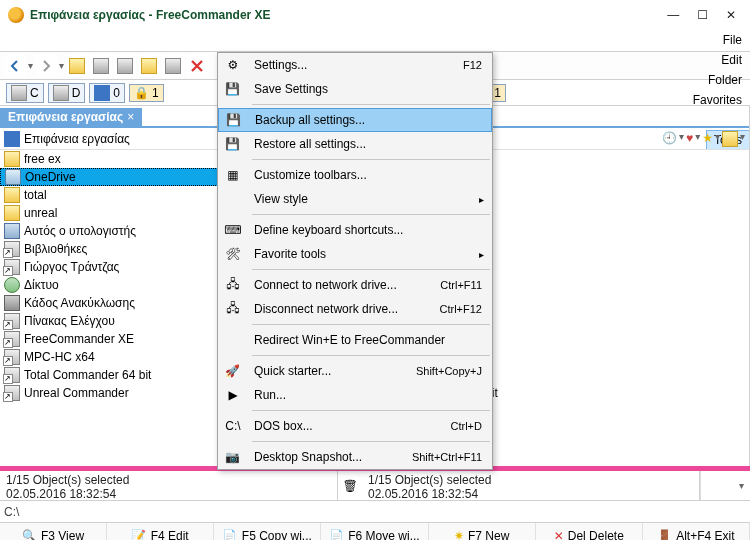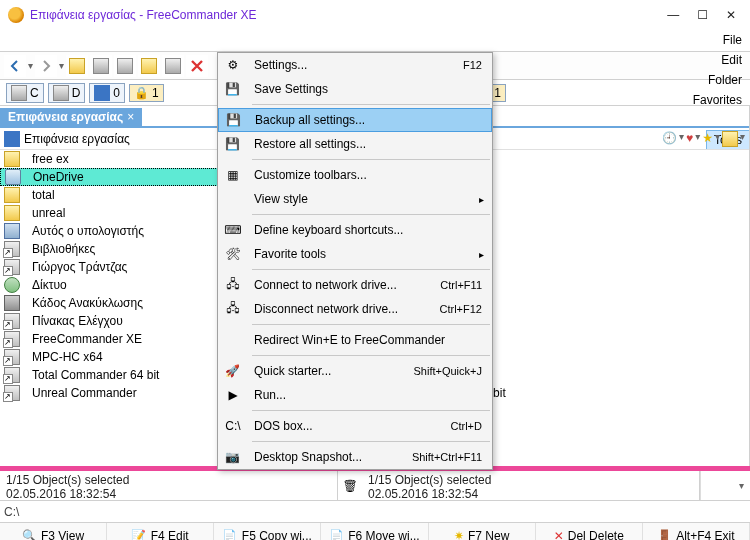--- a/index.html
+++ b/index.html
@@ -1,41 +1,41 @@
 <!DOCTYPE html>
 <html><head>
 <meta charset="utf-8">
 <style>
 * { margin:0; padding:0; box-sizing:border-box; font-family:"Segoe UI",Tahoma,sans-serif; font-size:12px; }
 body { background:#fff; width:750px; height:540px; overflow:hidden; position:relative; }
 .titlebar { height:30px; display:flex; align-items:center; padding:0 8px; background:#fff; }
 .titlebar .ticon { width:16px; height:16px; margin-right:6px; background:radial-gradient(circle at 40% 40%, #f8c040 40%, #d88000 70%); border-radius:50%; }
-.titlebar .title { flex:1; color:#6d28d9; }
+.titlebar .title { flex:1; color:#14532d;font-weight:bold; }
 .winbtns { display:flex; gap:18px; margin-right:6px; color:#222; font-size:15px; }
 .winbtns span { cursor:default; }
 .menubar { height:22px; display:flex; align-items:flex-end; border-bottom:1px solid #d0d0d0; padding-left:4px;flex-direction:column; }
 .menubar .mitem { padding:3px 8px; color:#000; }
 .menubar .mitem.open { background:#cde8ff; border:1px solid #7ab7e8; padding:2px 7px; }
 .toolbar { height:28px; display:flex; align-items:center; gap:2px; padding:2px 4px; border-bottom:1px solid #d0d0d0; background:#fdfdfd; }
 .tb-btn { width:22px; height:22px; display:flex; align-items:center; justify-content:center; background:#fff; }
 .tb-btn svg { width:16px; height:16px; }
 .drive-bar { height:26px; display:flex; align-items:center; gap:4px; padding:2px 6px; border-bottom:1px solid #d0d0d0; }
 .drive-box { display:flex; align-items:center; gap:3px; border:1px solid #8aa3c0; padding:1px 4px; background:#eef4fb; }
 .drive-box.lock { background:#fceec0; }
 .panes { display:flex; height:360px; }
 .pane { flex:1; display:flex; flex-direction:column; border-right:1px solid #d0d0d0; position:relative; }
 .tabstrip { height:22px; display:flex; align-items:flex-end; background:#fff; border-bottom:2px solid #6aa6dd; }
 .tab { background:#6aa6dd; color:#fff; padding:2px 8px; display:flex; align-items:center; gap:4px; font-weight:bold; }
 .tab .x { font-weight:normal; }
 .crumb { height:22px; display:flex; align-items:center; padding:0 4px; border-bottom:1px solid #e0e0e0; gap:4px; }
 .crumb-right-icons { margin-left:auto; display:flex; gap:2px; }
 .filelist { flex:1; overflow:hidden; background:#fff; }
-.row { height:18px; display:flex; align-items:center; gap:12px; padding:0 4px; color:#000; white-space:nowrap; }
+.row { height:18px; display:flex; align-items:center; gap:4px; padding:0 4px; color:#000; white-space:nowrap; }
 .row .icn { width:16px; height:16px; flex-shrink:0; }
-.row.sel { background:#5eead4; border:1px dotted #000; }
+.row.sel { background:#0ea5e9; border:1px dotted #000; }
 .folder-icn { background:linear-gradient(#fff2b0,#f2c94c); border:1px solid #c9a227; }
 .drive-icn { background:linear-gradient(#e0eef8,#9cc0e0); border:1px solid #6080a0; border-radius:2px; }
 .pc-icn { background:linear-gradient(#d0e0f0,#90b0d0); border:1px solid #5070a0; }
 .net-icn { background:linear-gradient(#c0e0c0,#80c080); border:1px solid #408040; border-radius:50%; }
 .recycle-icn { background:linear-gradient(#d0d0d0,#909090); border:1px solid #606060; }
 .sc-icn { background:linear-gradient(#f0f0f0,#c0c0c0); border:1px solid #808080; position:relative; }
 .sc-icn::after { content:"↗"; position:absolute; bottom:-2px; left:-2px; font-size:8px; background:#fff; border:1px solid #888; width:8px; height:8px; line-height:7px; }
 .status { height:34px; border-top:5px solid #ec4899; display:flex; }
 .status .half { flex:1; padding:2px 6px; font-size:11px; color:#222; border-right:1px solid #d0d0d0; }
 .cm { height:22px; border-top:1px solid #d0d0d0; display:flex; align-items:center; color:#444; padding:0 4px; font-size:11px; }
@@ -413,21 +413,21 @@
     </div>
     <div class="sep"></div>
     <div class="dmrow">
       <span class="di"></span>
       <span class="lbl">Redirect Win+E to FreeCommander</span>
     </div>
     <div class="sep"></div>
     <div class="dmrow">
       <span class="di">🚀</span>
       <span class="lbl">Quick starter...</span>
-      <span class="sc">Shift+Quick+J</span>
+      <span class="sc">Shift+Copy+J</span>
     </div>
     <div class="dmrow">
       <span class="di">▶</span>
       <span class="lbl">Run...</span>
     </div>
     <div class="sep"></div>
     <div class="dmrow">
       <span class="di">C:\</span>
       <span class="lbl">DOS box...</span>
       <span class="sc">Ctrl+D</span>

